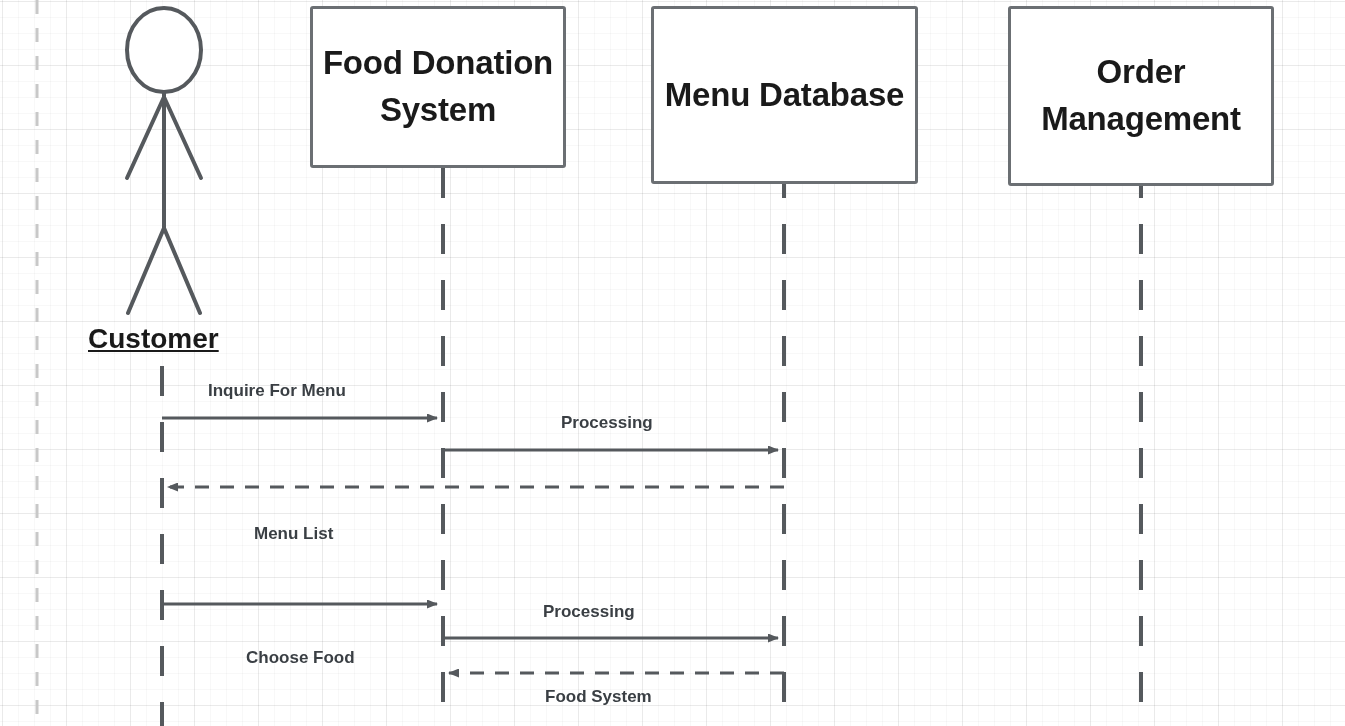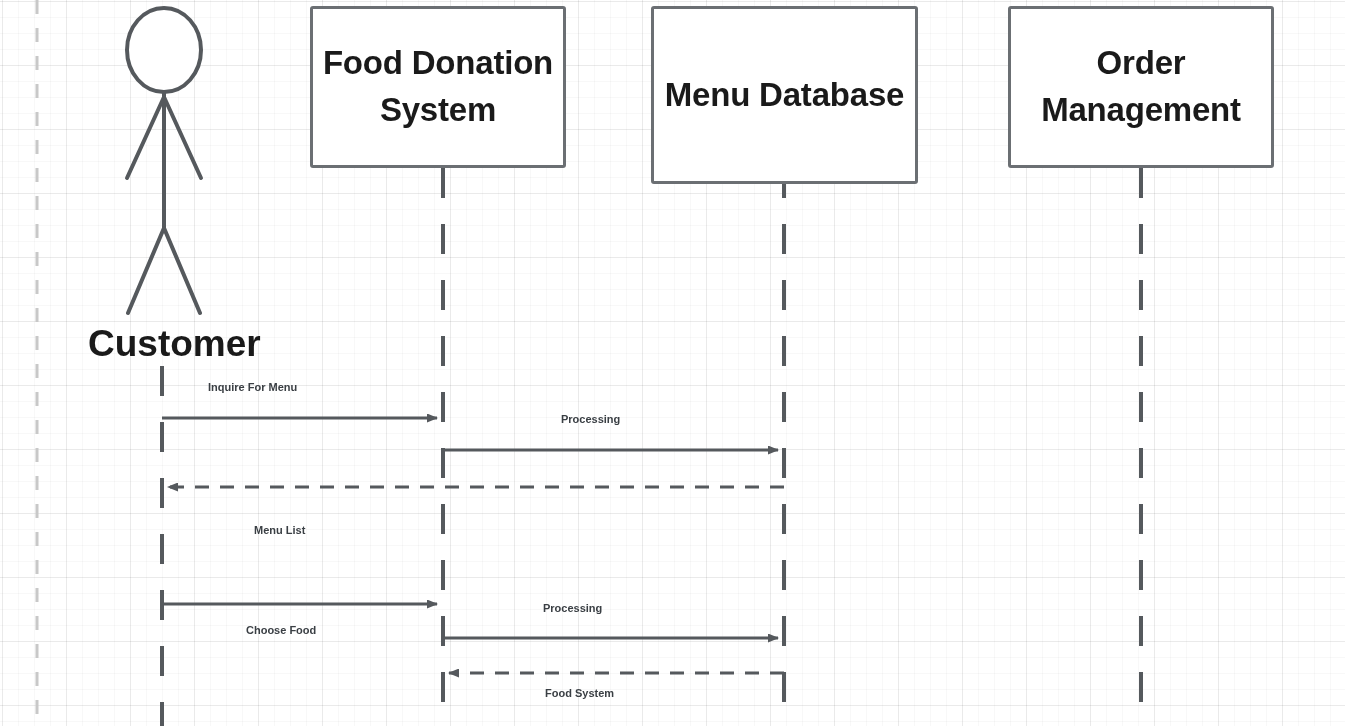--- a/index.html
+++ b/index.html
@@ -50,28 +50,29 @@
     font-weight: bold;
     font-size: 33px;
     line-height: 1.42;
     letter-spacing: -0.2px;
     padding: 0 8px;
   }
   .actor-label {
     position: absolute;
     color: #1a1a1a;
     font-weight: bold;
-    font-size: 37px;
+    font-size: 28px;
     white-space: nowrap;
+    text-decoration: underline;
   }
   .msg-label {
     position: absolute;
     color: #3a3f44;
     font-weight: bold;
-    font-size: 11px;
+    font-size: 17px;
     white-space: nowrap;
     text-align: center;
   }
 </style>
 </head>
 <body>
 
 <div id="canvas">
 
   <svg id="diagram-svg" viewBox="0 0 1345 726" xmlns="http://www.w3.org/2000/svg">
@@ -109,31 +110,31 @@
   </svg>
 
   <div class="lifeline-box" style="left:310px; top:6px; width:256px; height:162px;">
     <span>Food Donation System</span>
   </div>
 
   <div class="lifeline-box" style="left:651px; top:6px; width:267px; height:178px;">
     <span>Menu Database</span>
   </div>
 
-  <div class="lifeline-box" style="left:1008px; top:6px; width:266px; height:162px;">
+  <div class="lifeline-box" style="left:1008px; top:6px; width:266px; height:180px;">
     <span>Order Management</span>
   </div>
 
   <div class="actor-label" style="left:88px; top:323px;">Customer</div>
 
   <div class="msg-label" style="left:208px; top:381px;">Inquire For Menu</div>
 
   <div class="msg-label" style="left:561px; top:413px;">Processing</div>
 
   <div class="msg-label" style="left:254px; top:524px;">Menu List</div>
 
-  <div class="msg-label" style="left:246px; top:624px;">Choose Food</div>
+  <div class="msg-label" style="left:246px; top:648px;">Choose Food</div>
 
   <div class="msg-label" style="left:543px; top:602px;">Processing</div>
 
   <div class="msg-label" style="left:545px; top:687px;">Food System</div>
 
 </div>
 
 </body></html>

